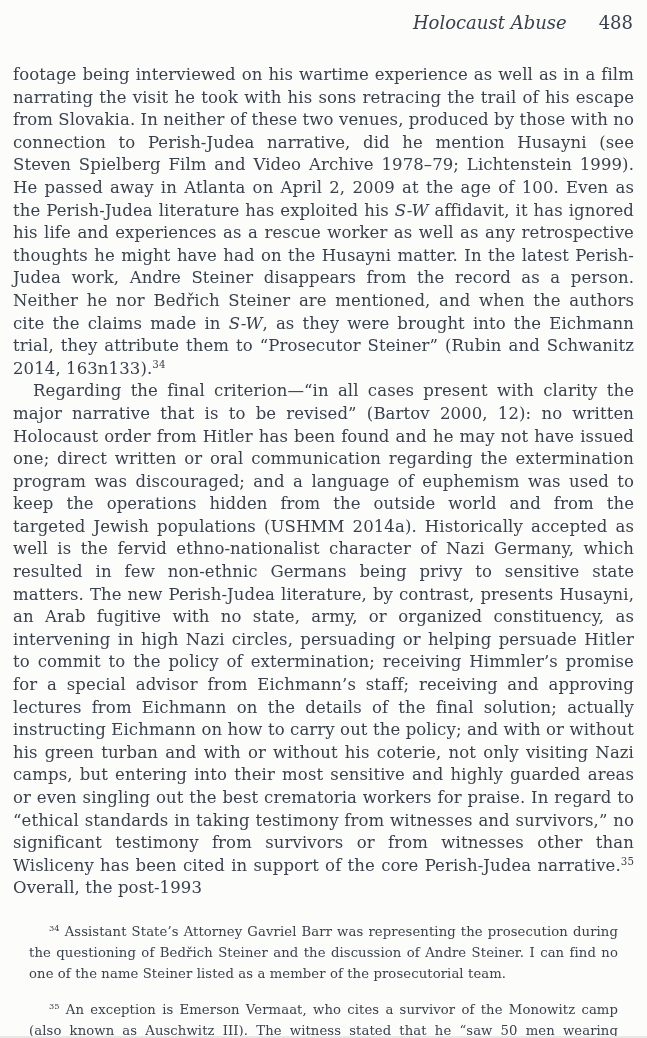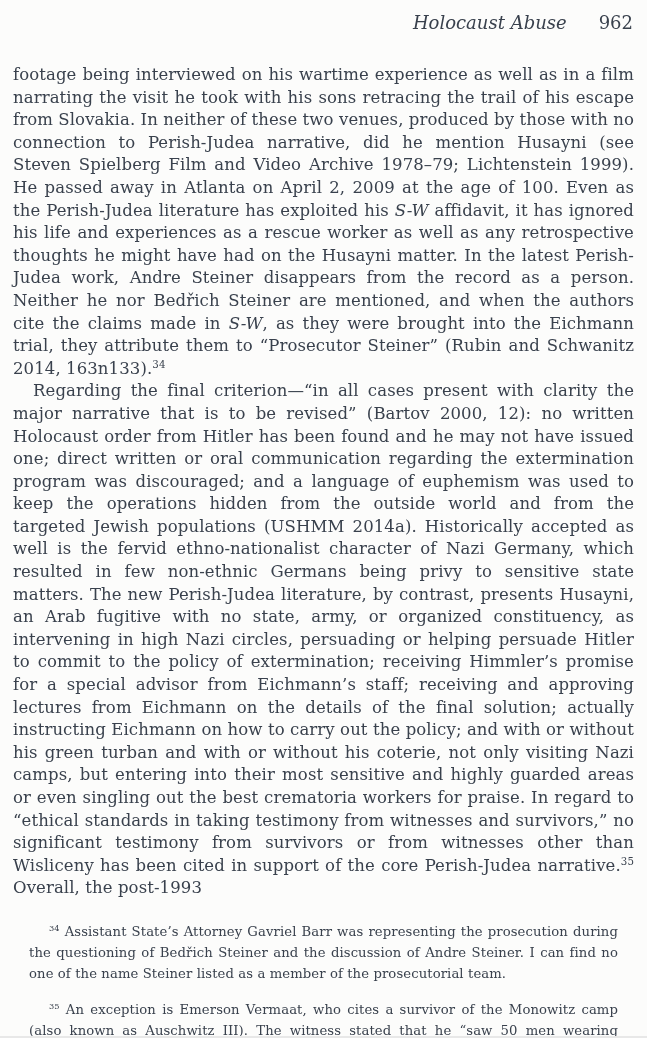--- a/index.html
+++ b/index.html
@@ -65,21 +65,21 @@
   }
   i { font-style: italic; }
 </style>
 </head>
 <body>
 
 <div class="page" style="--fg: #39414d; --bg: #fcfcfb;">
 
   <header class="running-header">
     <span class="running-title">Holocaust Abuse</span>
-    <span class="page-number">962</span>
+    <span class="page-number">488</span>
   </header>
 
   <main class="body-text">
     <p class="para"><span>footage being interviewed on his wartime experience as well as in a film narrating the visit he took with his sons retracing the trail of his escape from Slovakia. In neither of these two venues, produced by those with no connection to Perish-Judea narrative, did he mention Husayni (see Steven Spielberg Film and Video Archive 1978–79; Lichtenstein 1999). He passed away in Atlanta on April 2, 2009 at the age of 100. Even as the Perish-Judea literature has exploited his </span><i>S-W</i><span> affidavit, it has ignored his life and experiences as a rescue worker as well as any retrospective thoughts he might have had on the Husayni matter. In the latest Perish-Judea work, Andre Steiner disappears from the record as a person. Neither he nor Bedřich Steiner are mentioned, and when the authors cite the claims made in </span><i>S-W</i><span>, as they were brought into the Eichmann trial, they attribute them to “Prosecutor Steiner” (Rubin and Schwanitz 2014, 163n133).</span><sup>34</sup></p>
     <p class="para indent"><span>Regarding the final criterion—“in all cases present with clarity the major narrative that is to be revised” (Bartov 2000, 12): no written Holocaust order from Hitler has been found and he may not have issued one; direct written or oral communication regarding the extermination program was discouraged; and a language of euphemism was used to keep the operations hidden from the outside world and from the targeted Jewish populations (USHMM 2014a). Historically accepted as well is the fervid ethno-nationalist character of Nazi Germany, which resulted in few non-ethnic Germans being privy to sensitive state matters. The new Perish-Judea literature, by contrast, presents Husayni, an Arab fugitive with no state, army, or organized constituency, as intervening in high Nazi circles, persuading or helping persuade Hitler to commit to the policy of extermination; receiving Himmler’s promise for a special advisor from Eichmann’s staff; receiving and approving lectures from Eichmann on the details of the final solution; actually instructing Eichmann on how to carry out the policy; and with or without his green turban and with or without his coterie, not only visiting Nazi camps, but entering into their most sensitive and highly guarded areas or even singling out the best crematoria workers for praise. In regard to “ethical standards in taking testimony from witnesses and survivors,” no significant testimony from survivors or from witnesses other than Wisliceny has been cited in support of the core Perish-Judea narrative.</span><sup>35</sup><span> Overall, the post-1993</span></p>
   </main>
 
   <section class="footnotes">
     <p class="footnote"><sup>34</sup> <span>Assistant State’s Attorney Gavriel Barr was representing the prosecution during the questioning of Bedřich Steiner and the discussion of Andre Steiner. I can find no one of the name Steiner listed as a member of the prosecutorial team.</span></p>
     <p class="footnote"><sup>35</sup> <span>An exception is Emerson Vermaat, who cites a survivor of the Monowitz camp (also known as Auschwitz III). The witness stated that he “saw 50 men wearing strange clothes and golden belts, accompanied by high ranking SS officers from </span><i>Stammlager</i><span> (=original camp) Auschwitz,” and that when he asked about the men, an SS officer explained that they were “the Mufti of Jerusalem and his retinue who wanted to see how the Jews worked themselves</span></p>

